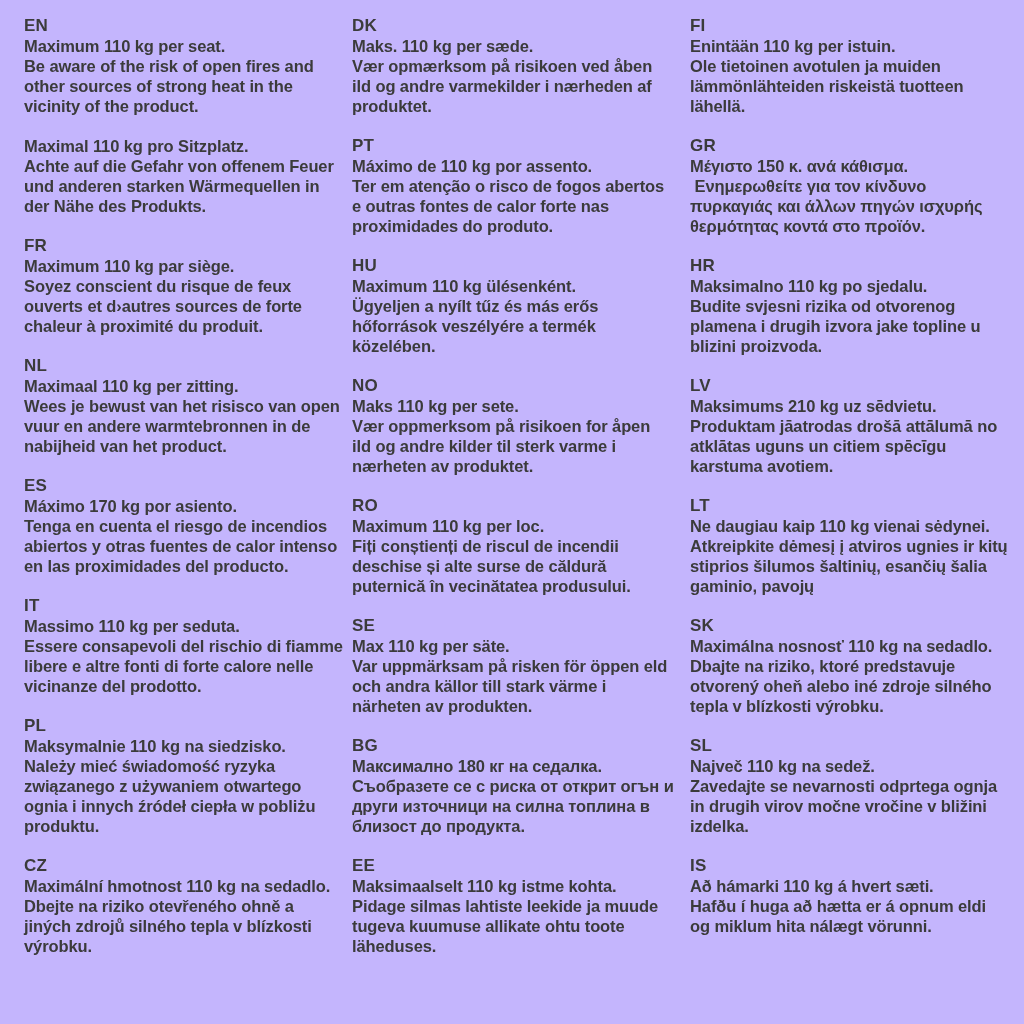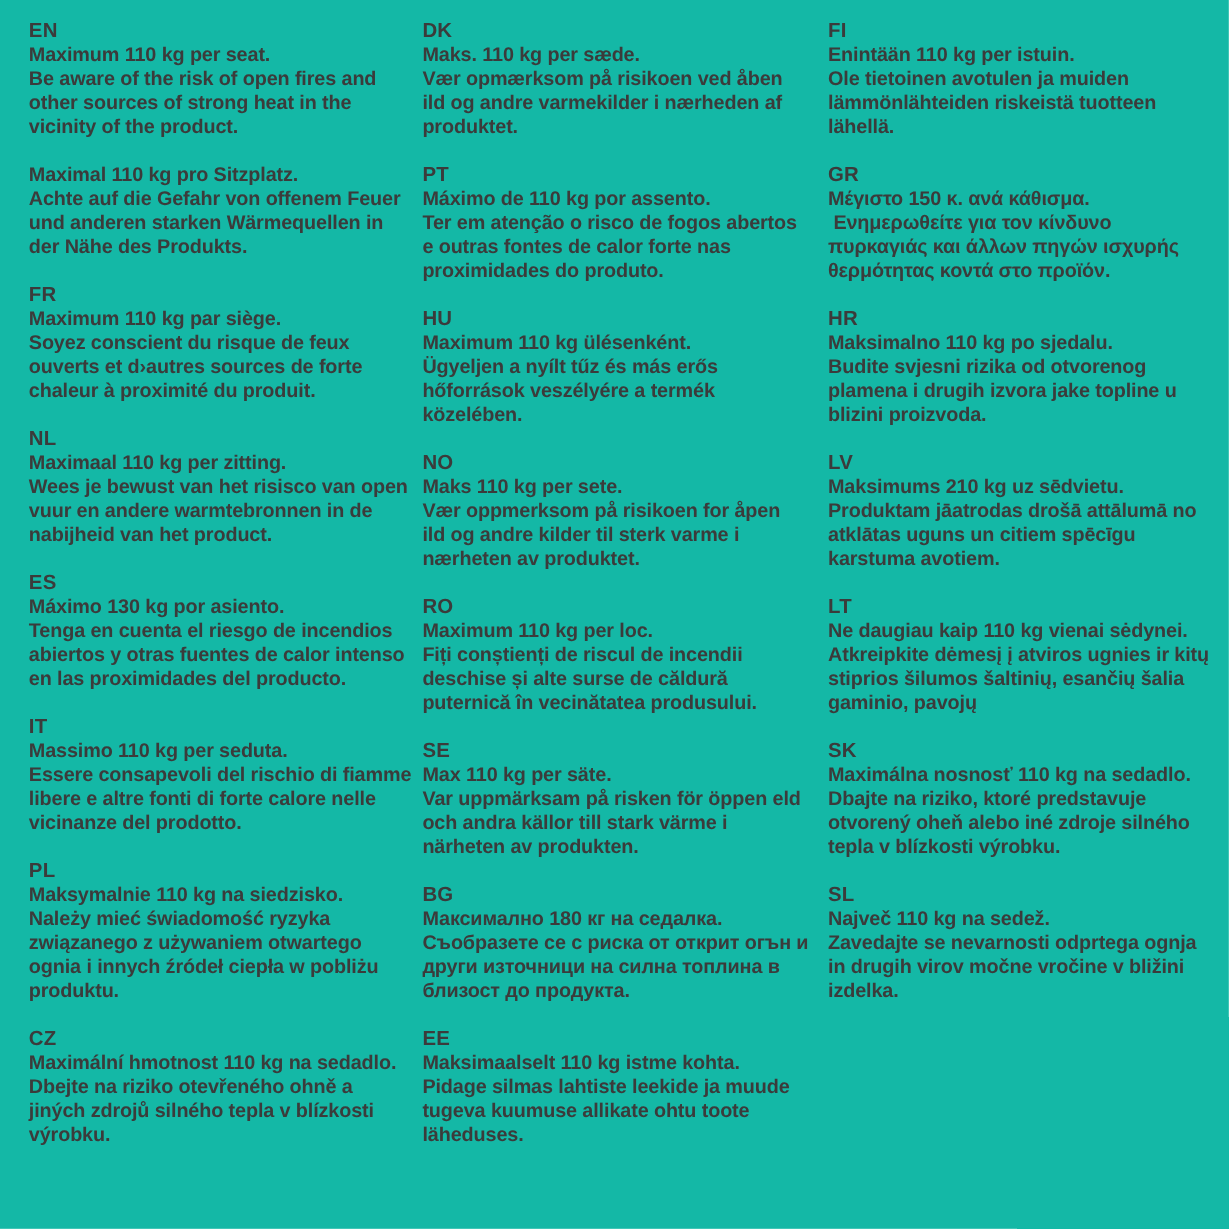--- a/index.html
+++ b/index.html
@@ -11,21 +11,21 @@
     width: 1024px;
     height: 1024px;
     overflow: hidden;
     font-family: "Liberation Sans", "DejaVu Sans", sans-serif;
     color: #3b3b3b;
   }
   .page {
     position: relative;
     width: 1024px;
     height: 1024px;
-    background: #14b8a6;
+    background: #c4b5fd;
   }
   .col {
     position: absolute;
     top: 16px;
     width: 324px;
   }
   .col-1 { left: 24px; }
   .col-2 { left: 352px; }
   .col-3 { left: 690px; }
   .lang-block {
@@ -75,21 +75,21 @@
     </section>
     <section class="lang-block">
       <h2 class="lang-code">NL</h2>
       <p class="lang-body">Maximaal 110 kg per zitting.
 Wees je bewust van het risisco van open
 vuur en andere warmtebronnen in de
 nabijheid van het product.</p>
     </section>
     <section class="lang-block">
       <h2 class="lang-code">ES</h2>
-      <p class="lang-body">Máximo 130 kg por asiento.
+      <p class="lang-body">Máximo 170 kg por asiento.
 Tenga en cuenta el riesgo de incendios
 abiertos y otras fuentes de calor intenso
 en las proximidades del producto.</p>
     </section>
     <section class="lang-block">
       <h2 class="lang-code">IT</h2>
       <p class="lang-body">Massimo 110 kg per seduta.
 Essere consapevoli del rischio di fiamme
 libere e altre fonti di forte calore nelle
 vicinanze del prodotto.</p>
@@ -213,15 +213,21 @@
 otvorený oheň alebo iné zdroje silného
 tepla v blízkosti výrobku.</p>
     </section>
     <section class="lang-block">
       <h2 class="lang-code">SL</h2>
       <p class="lang-body">Največ 110 kg na sedež.
 Zavedajte se nevarnosti odprtega ognja
 in drugih virov močne vročine v bližini
 izdelka.</p>
     </section>
+    <section class="lang-block">
+      <h2 class="lang-code">IS</h2>
+      <p class="lang-body">Að hámarki 110 kg á hvert sæti.
+Hafðu í huga að hætta er á opnum eldi
+og miklum hita nálægt vörunni.</p>
+    </section>
   </div>
 
 </div>
 
 </body></html>

